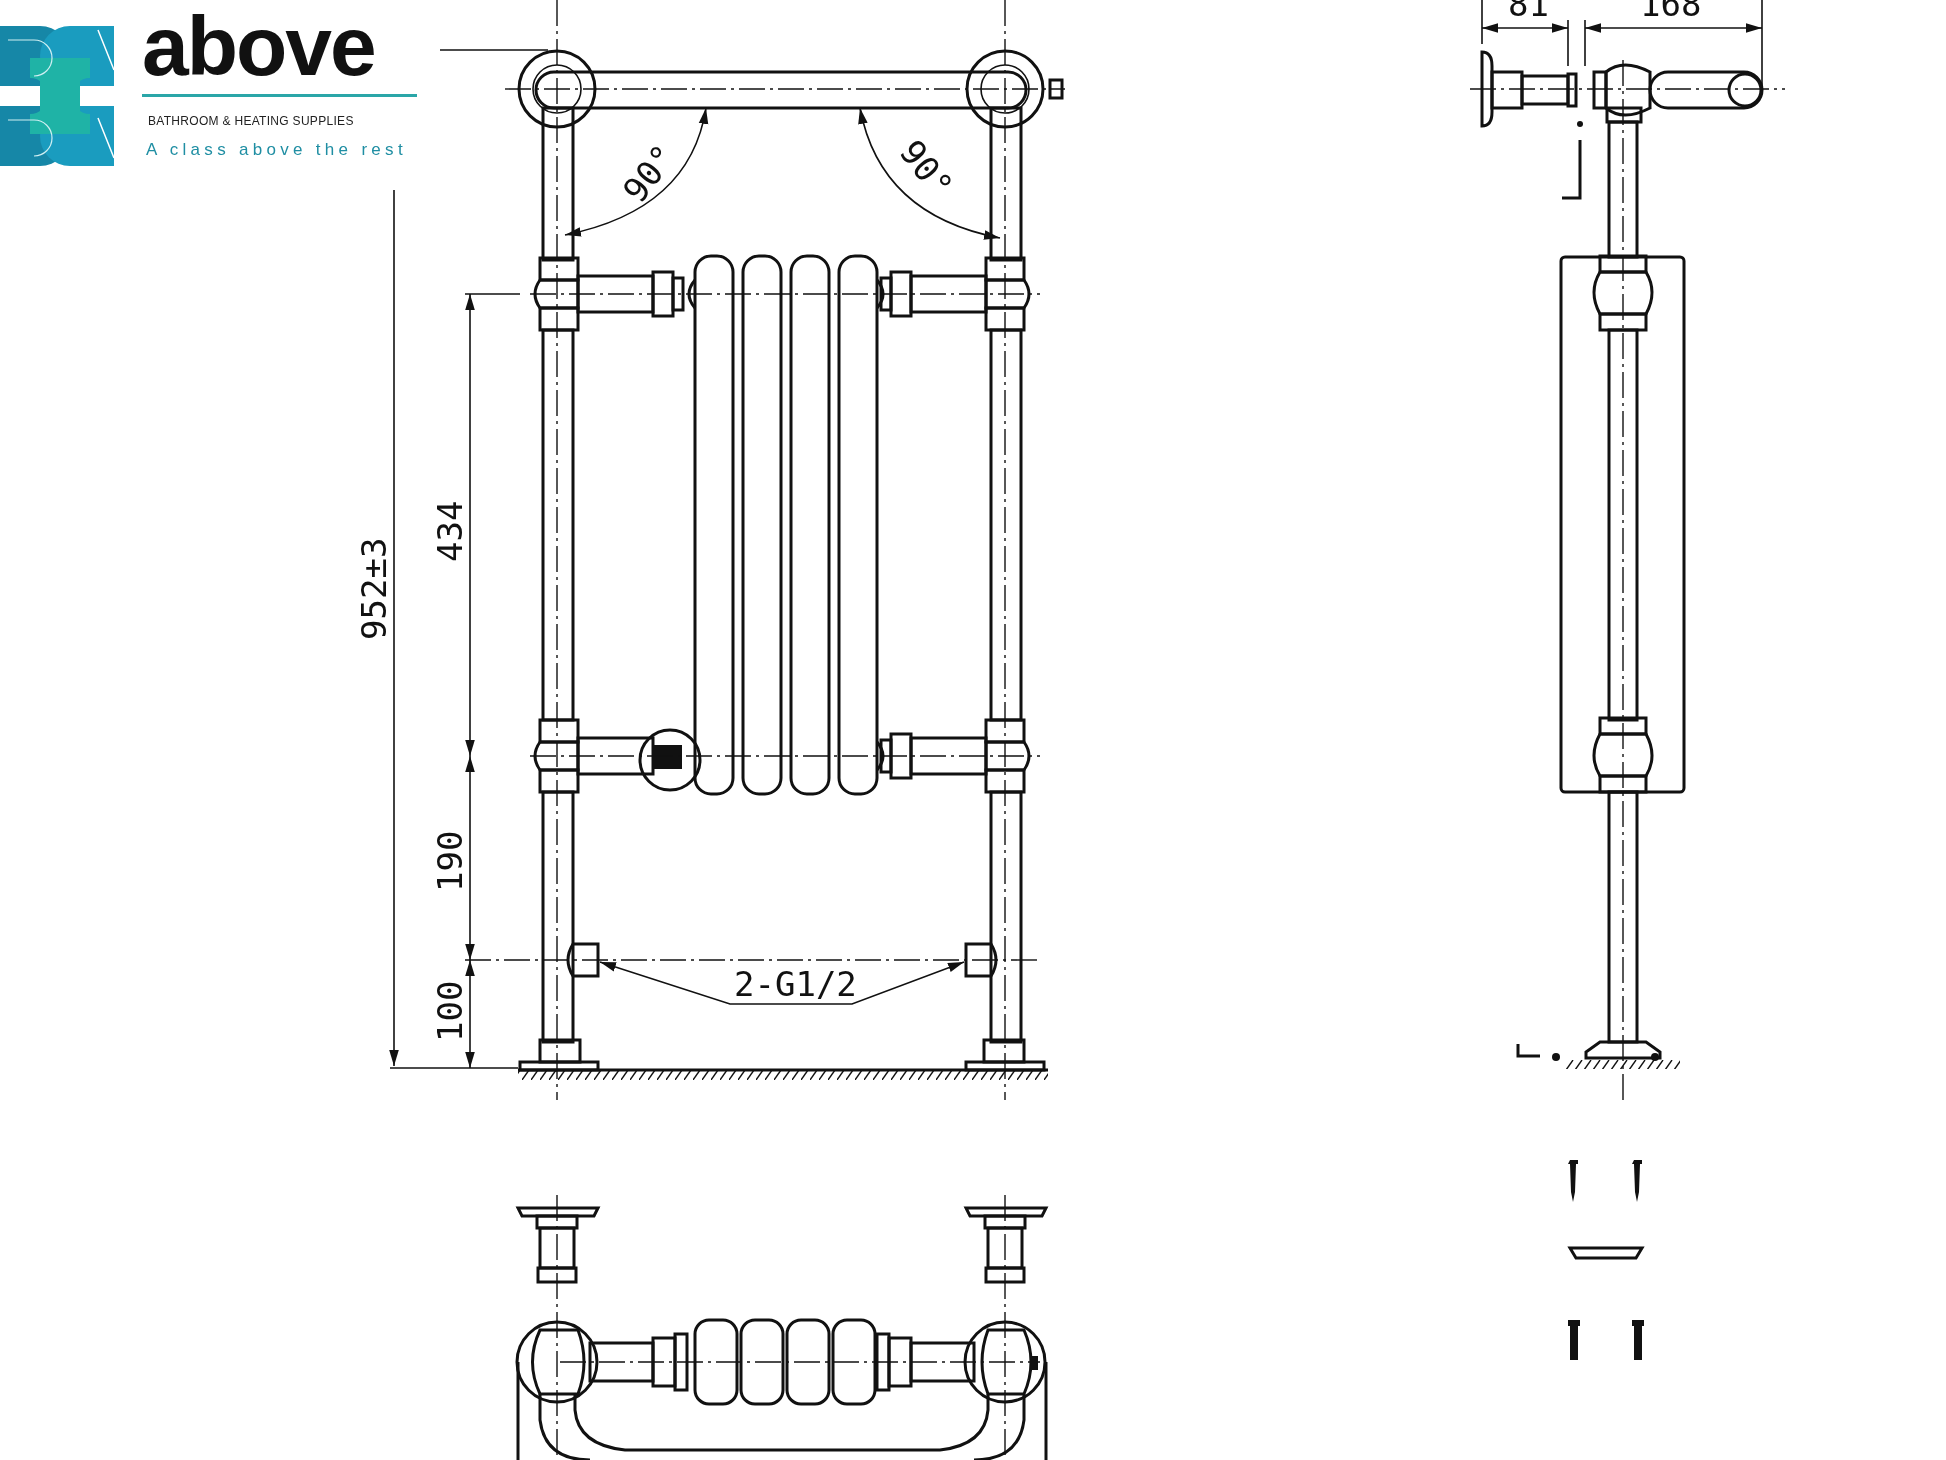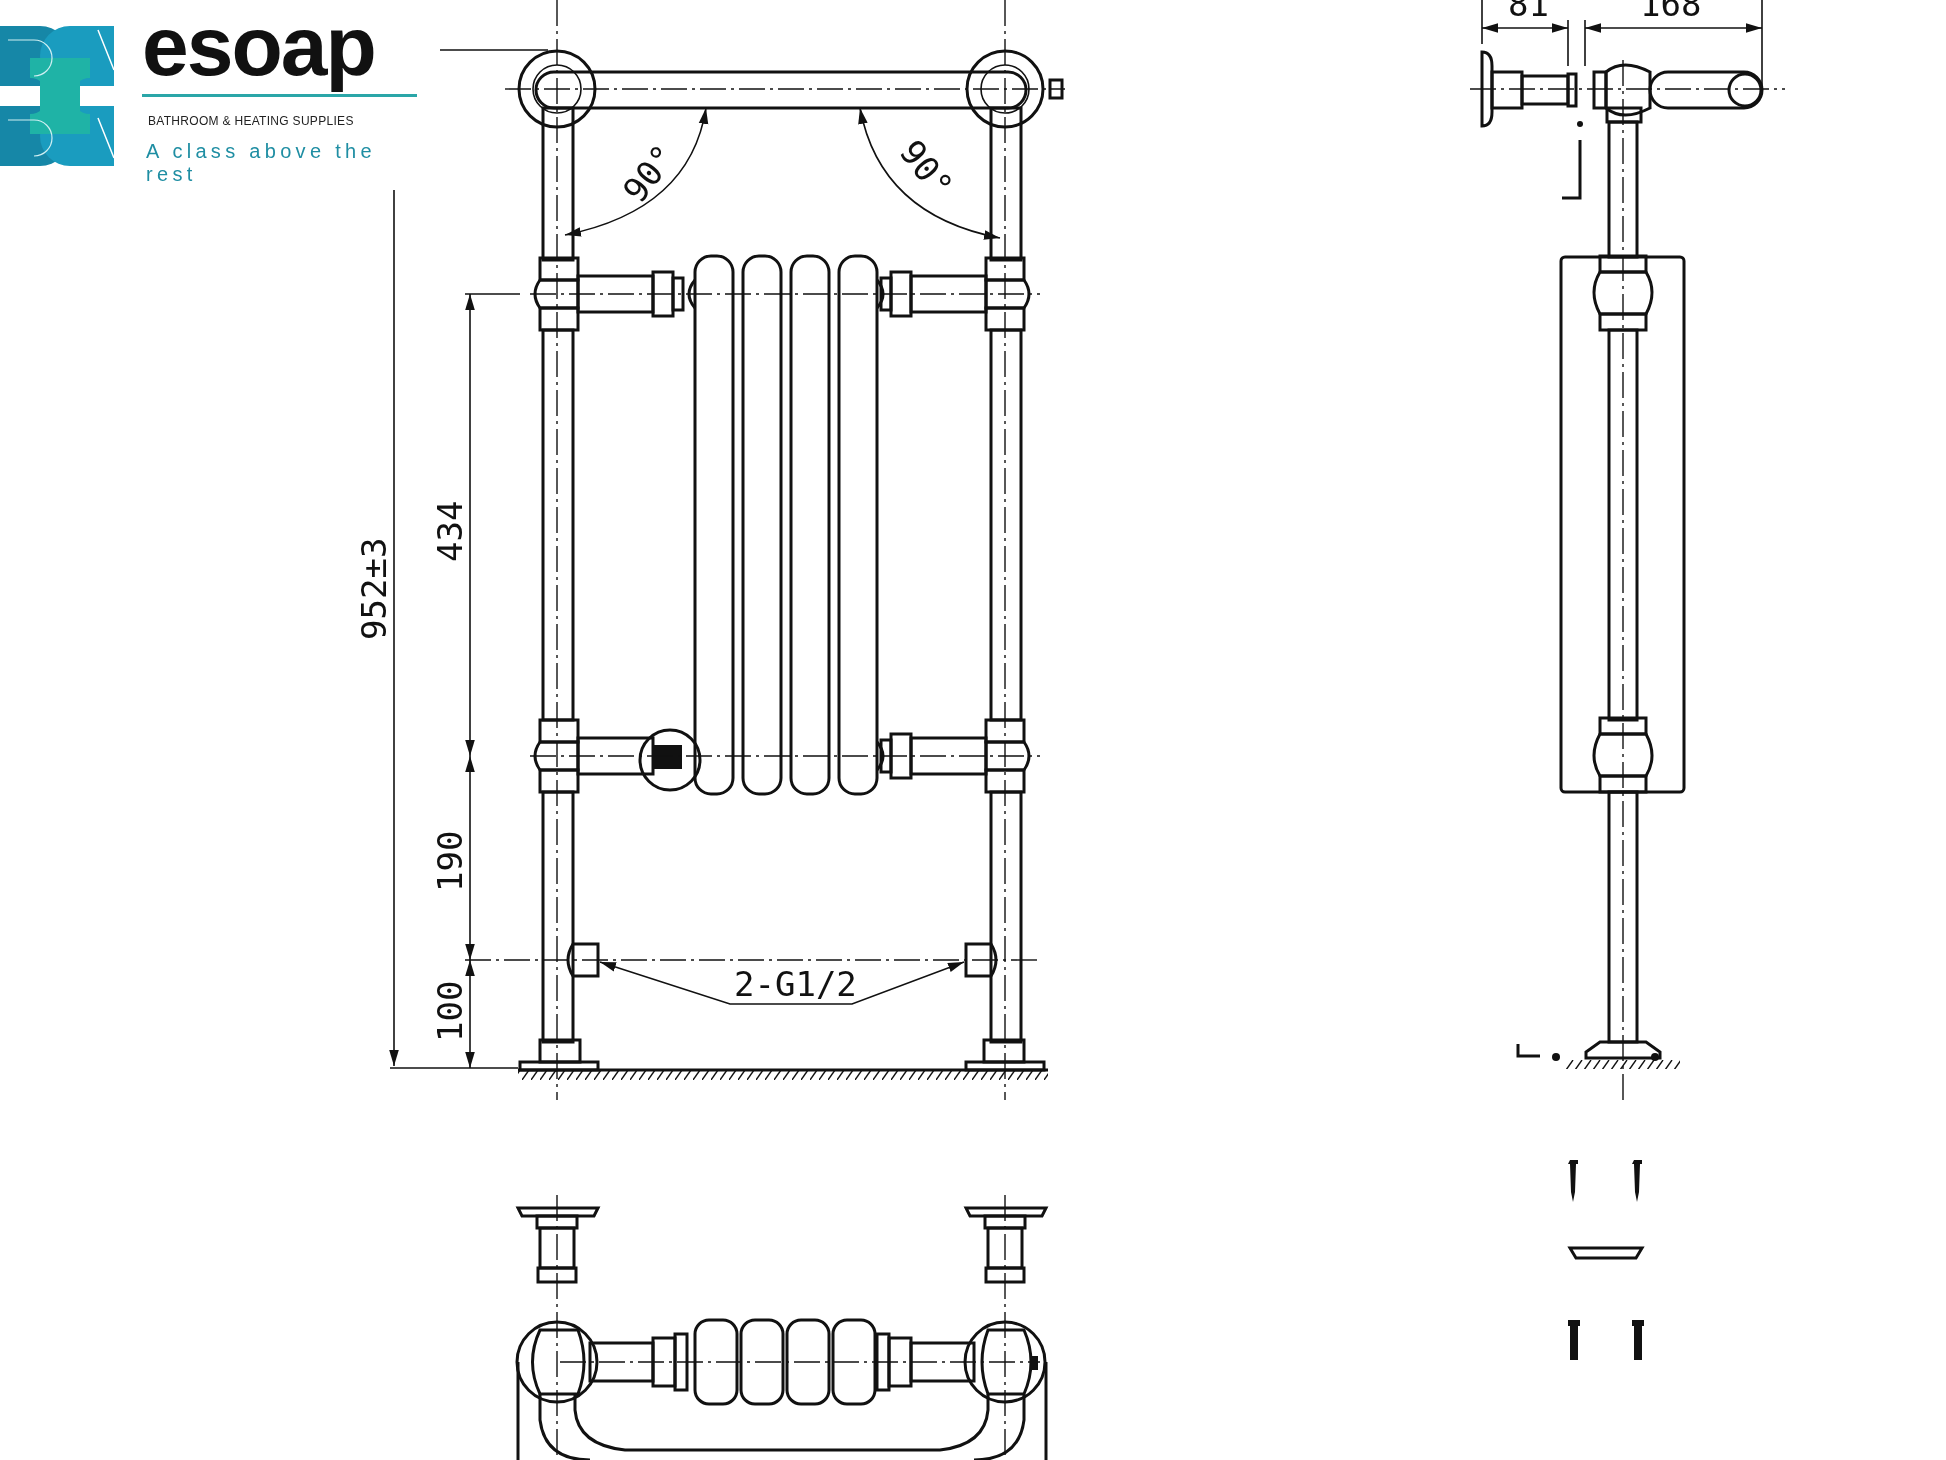--- a/index.html
+++ b/index.html
@@ -2,21 +2,21 @@
 <html><head>
 <meta charset="utf-8">
 <style>
   html, body { margin: 0; padding: 0; background: #ffffff; }
   body { width: 1946px; height: 1460px; position: relative; overflow: hidden; font-family: "DejaVu Sans", sans-serif; }
   .logo { position: absolute; left: 0; top: 18px; width: 430px; height: 160px; }
   .logo-mark { position: absolute; left: 0; top: 0; width: 124px; height: 155px; }
   .brand-name { position: absolute; left: 142px; top: -14px; font-family: "Liberation Sans", sans-serif; font-weight: 700; font-size: 84px; letter-spacing: -2px; color: #111111; line-height: 1; }
   .brand-rule { position: absolute; left: 142px; top: 76px; width: 275px; height: 3px; background: #2aa6a8; }
   .brand-sub { position: absolute; left: 148px; top: 96px; font-family: "Liberation Sans", sans-serif; font-size: 12px; color: #222222; letter-spacing: 0.3px; }
-  .brand-tag { position: absolute; left: 146px; top: 122px; font-family: "Liberation Sans", sans-serif; font-size: 20px; color: #1f8ea3; letter-spacing: 4.3px; }
+  .brand-tag { position: absolute; left: 146px; top: 122px; font-family: "Liberation Sans", sans-serif; font-size: 17px; color: #1f8ea3; letter-spacing: 4.3px; }
   svg.drawing { position: absolute; left: 0; top: 0; width: 1946px; height: 1460px; }
   .ln { stroke: #111; stroke-width: 3; fill: none; }
   .thin { stroke: #111; stroke-width: 1.6; fill: none; }
   .cl { stroke: #111; stroke-width: 1.4; fill: none; stroke-dasharray: 26 5 3 5; }
   .dimtxt { font-family: "DejaVu Sans Mono", monospace; font-size: 34px; fill: #111; }
   .arrow { fill: #111; }
 </style>
 </head>
 <body>
 
@@ -25,21 +25,21 @@
     <rect x="0" y="0" width="124" height="155" fill="#ffffff"></rect>
     <path d="M0 8 h40 a30 30 0 0 1 0 60 h-40 z" fill="#1687a7"></path>
     <path d="M70 8 h44 v60 h-44 a30 30 0 0 1 0 -60 z" fill="#1a9cbf"></path>
     <path d="M0 88 h40 a30 30 0 0 1 0 60 h-40 z" fill="#1687a7"></path>
     <path d="M70 88 h44 v60 h-44 a30 30 0 0 1 0 -60 z" fill="#1a9cbf"></path>
     <path d="M30 40 h60 v20 a18 18 0 0 0 0 36 v20 h-60 v-20 a18 18 0 0 0 0 -36 z" fill="#1fb3a6"></path>
     <rect x="40" y="55" width="40" height="45" fill="#1fb3a6"></rect>
     <path d="M98 12 l16 40 M98 100 l16 40" stroke="#ffffff" stroke-width="1.5"></path>
     <path d="M8 22 h26 a18 18 0 0 1 0 36 M8 102 h26 a18 18 0 0 1 0 36" stroke="#cfeff2" stroke-width="1.2" fill="none"></path>
   </svg>
-  <div class="brand-name">esoap</div>
+  <div class="brand-name">above</div>
   <div class="brand-rule"></div>
   <div class="brand-sub">BATHROOM &amp; HEATING SUPPLIES</div>
   <div class="brand-tag">A class above the rest</div>
 </div>
 
 <svg class="drawing" viewBox="0 0 1946 1460" xmlns="http://www.w3.org/2000/svg">
   <defs>
     <marker id="ar" viewBox="0 0 10 10" refX="10" refY="5" markerWidth="10" markerHeight="10" orient="auto-start-reverse">
       <path d="M0 2 L10 5 L0 8 z" class="arrow"></path>
     </marker>

